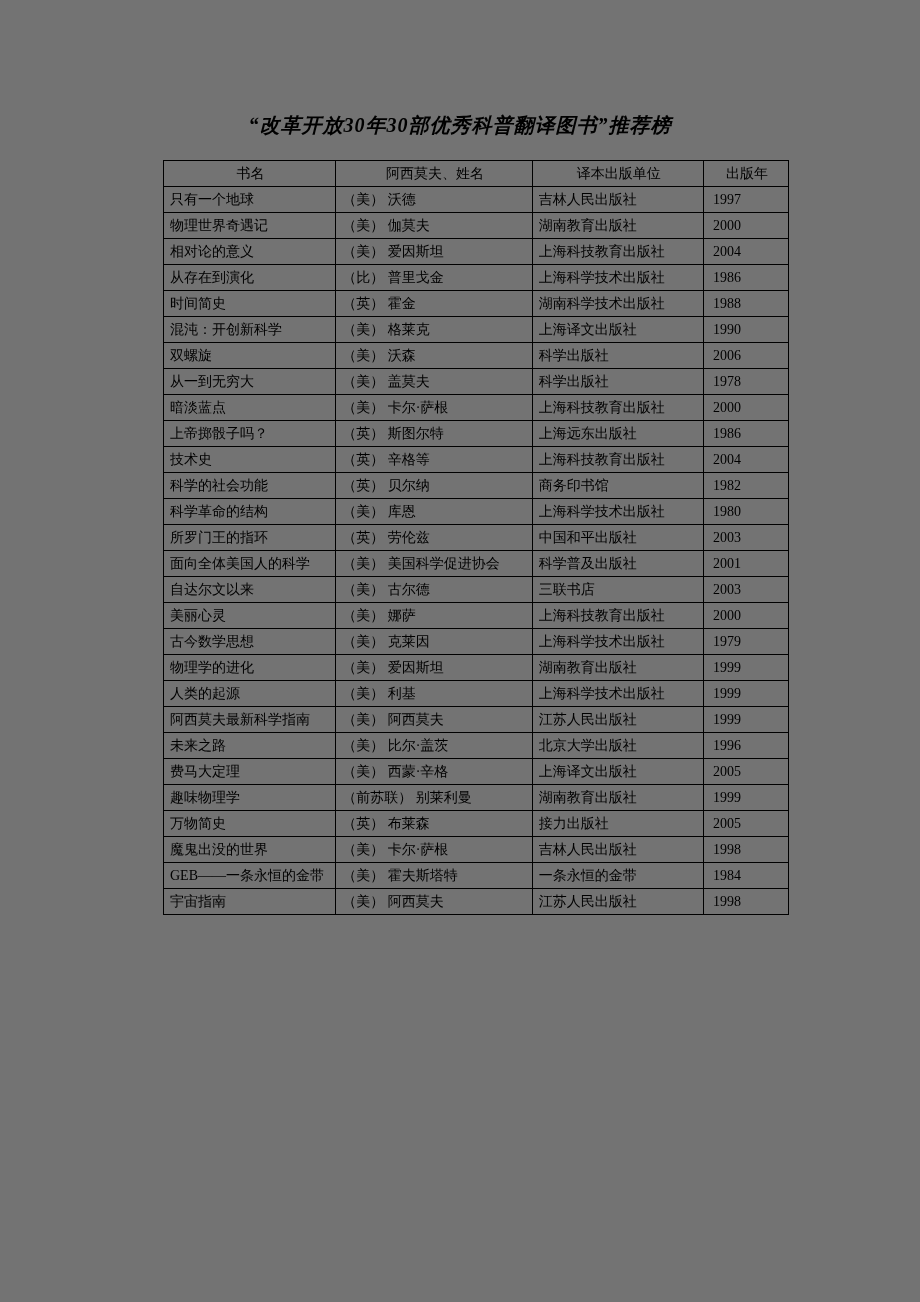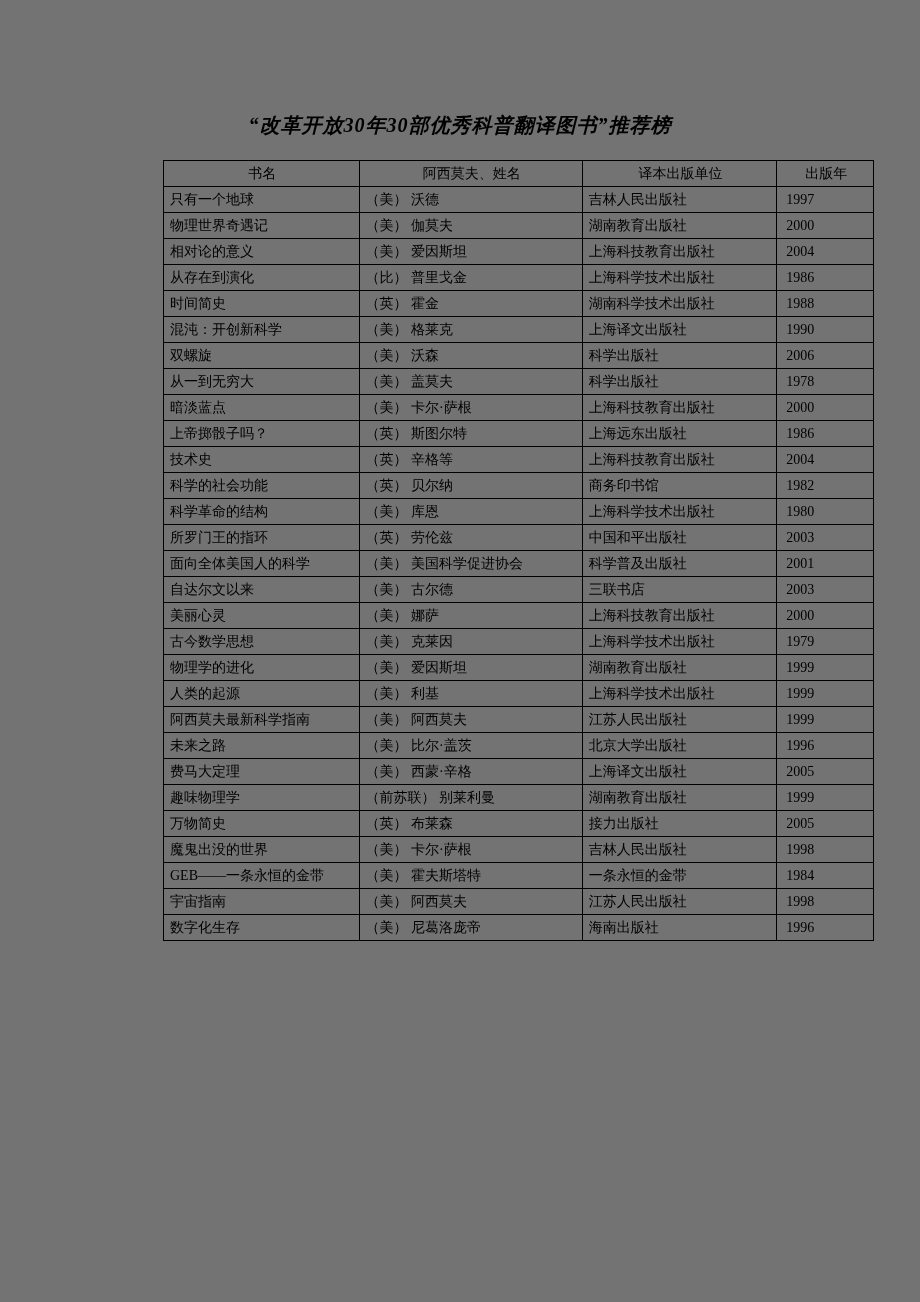--- a/index.html
+++ b/index.html
@@ -26,21 +26,21 @@
     font-size: 20px;
     font-weight: bold;
     font-style: italic;
     letter-spacing: 1px;
     color: #000000;
   }
   .book-table {
     position: absolute;
     top: 160px;
     left: 163px;
-    width: 711px;
+    width: 626px;
     border-collapse: collapse;
     table-layout: fixed;
     font-size: 14px;
     color: #000000;
     border-radius: 16px;
   }
   .book-table th,
   .book-table td {
     border: 1px solid #000000;
     padding: 2px 4px 2px 6px;
@@ -247,22 +247,16 @@
           <td>（美） 霍夫斯塔特</td>
           <td>一条永恒的金带</td>
           <td class="year-cell">1984</td>
         </tr>
         <tr>
           <td>宇宙指南</td>
           <td>（美） 阿西莫夫</td>
           <td>江苏人民出版社</td>
           <td class="year-cell">1998</td>
         </tr>
-        <tr>
-          <td>数字化生存</td>
-          <td>（美） 尼葛洛庞帝</td>
-          <td>海南出版社</td>
-          <td class="year-cell">1996</td>
-        </tr>
       </tbody>
   </table>
 
 </div>
 
 </body></html>

